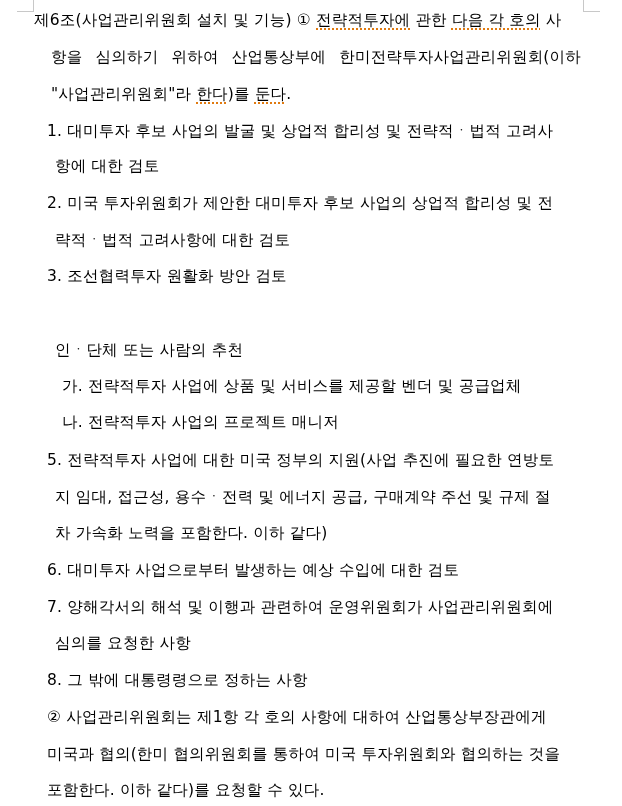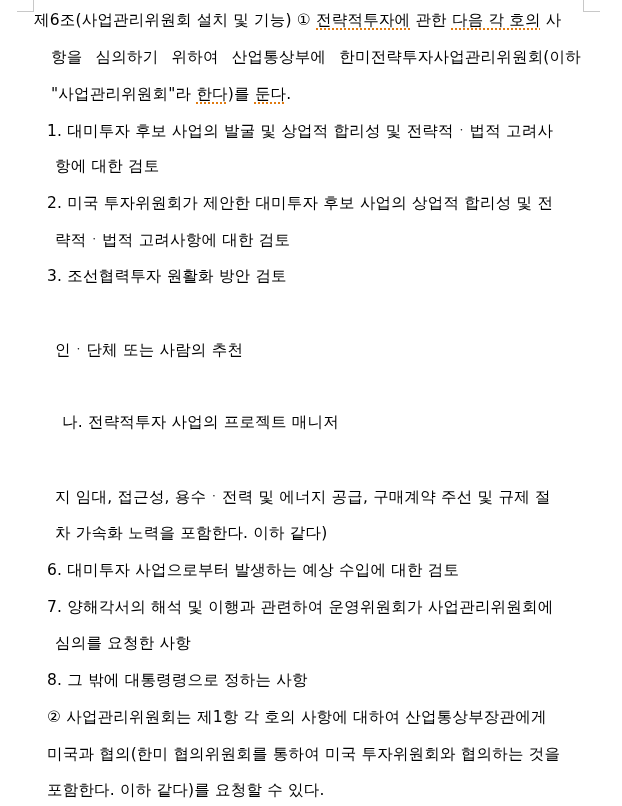--- a/index.html
+++ b/index.html
@@ -85,25 +85,33 @@
     <span>미국 투자위원회가 제안한 대미투자 후보 사업의 상업적 합리성 및 전</span>
   </div>
   <div class="line" style="left:55px; top:230px;">략적ㆍ법적 고려사항에 대한 검토</div>
 
   <div class="line" style="left:47px; top:266px;">
     <span>3.</span>
     <span>조선협력투자 원활화 방안 검토</span>
   </div>
 
   <div class="line" style="left:55px; top:340px;">인ㆍ단체 또는 사람의 추천</div>
+  <div class="line" style="left:62px; top:376px;">
+    <span>가.</span>
+    <span>전략적투자 사업에 상품 및 서비스를 제공할 벤더 및 공급업체</span>
+  </div>
   <div class="line" style="left:62px; top:412px;">
     <span>나.</span>
     <span>전략적투자 사업의 프로젝트 매니저</span>
   </div>
 
+  <div class="line" style="left:47px; top:450px;">
+    <span>5.</span>
+    <span>전략적투자 사업에 대한 미국 정부의 지원(사업 추진에 필요한 연방토</span>
+  </div>
   <div class="line" style="left:55px; top:487px;">지 임대, 접근성, 용수ㆍ전력 및 에너지 공급, 구매계약 주선 및 규제 절</div>
   <div class="line" style="left:55px; top:523px;">차 가속화 노력을 포함한다. 이하 같다)</div>
 
   <div class="line" style="left:47px; top:560px;">
     <span>6.</span>
     <span>대미투자 사업으로부터 발생하는 예상 수입에 대한 검토</span>
   </div>
 
   <div class="line" style="left:47px; top:597px;">
     <span>7.</span>

